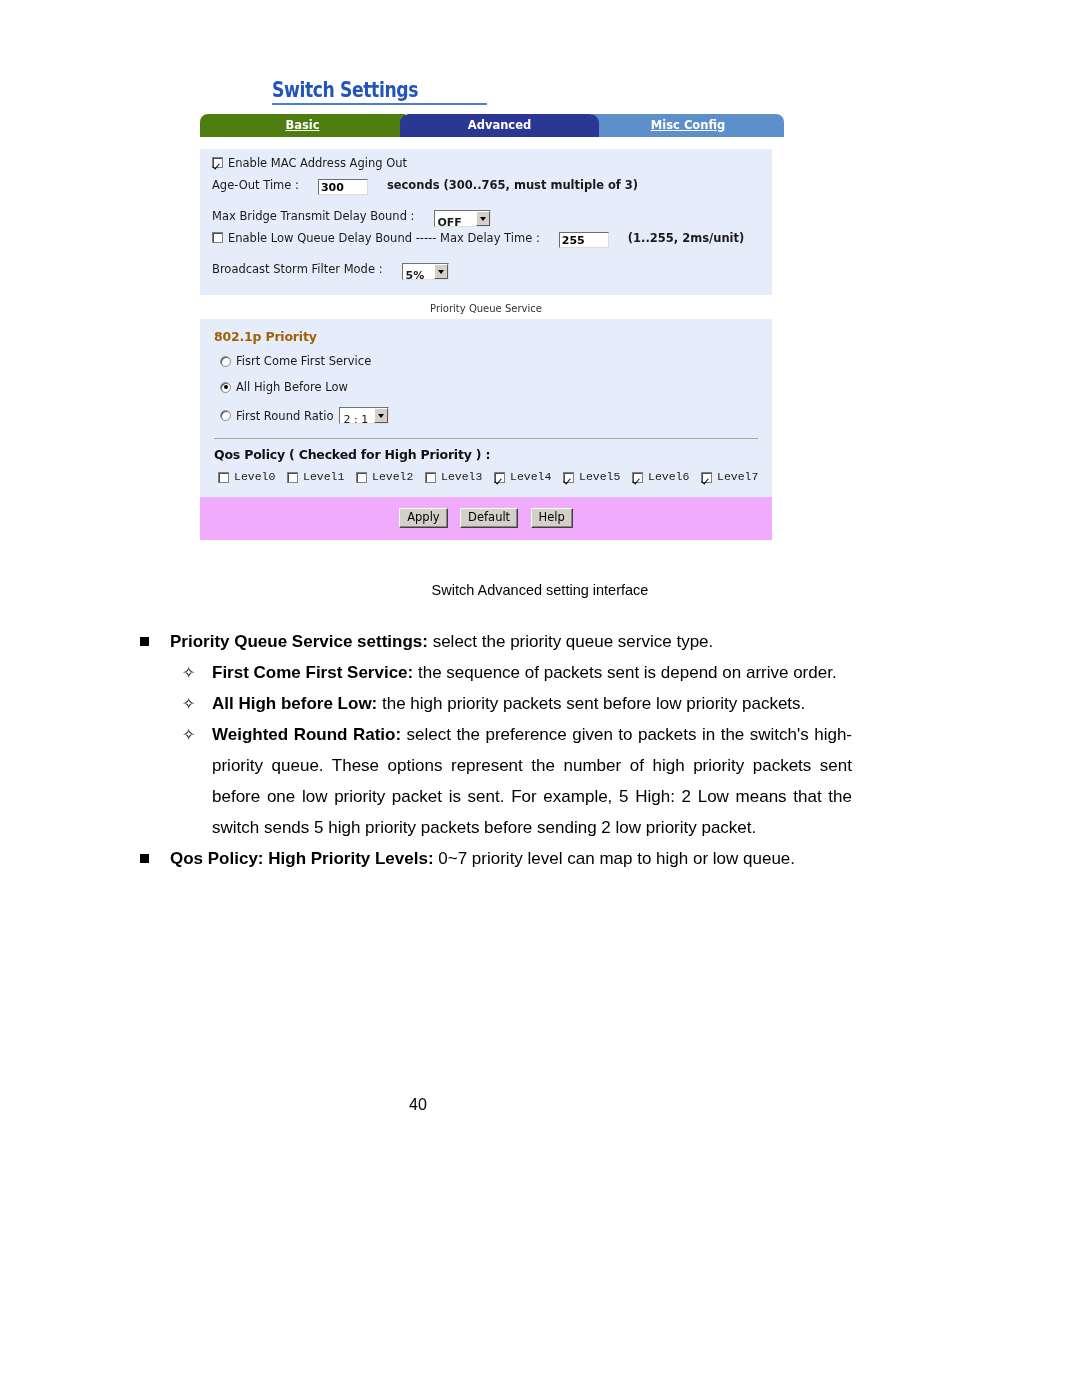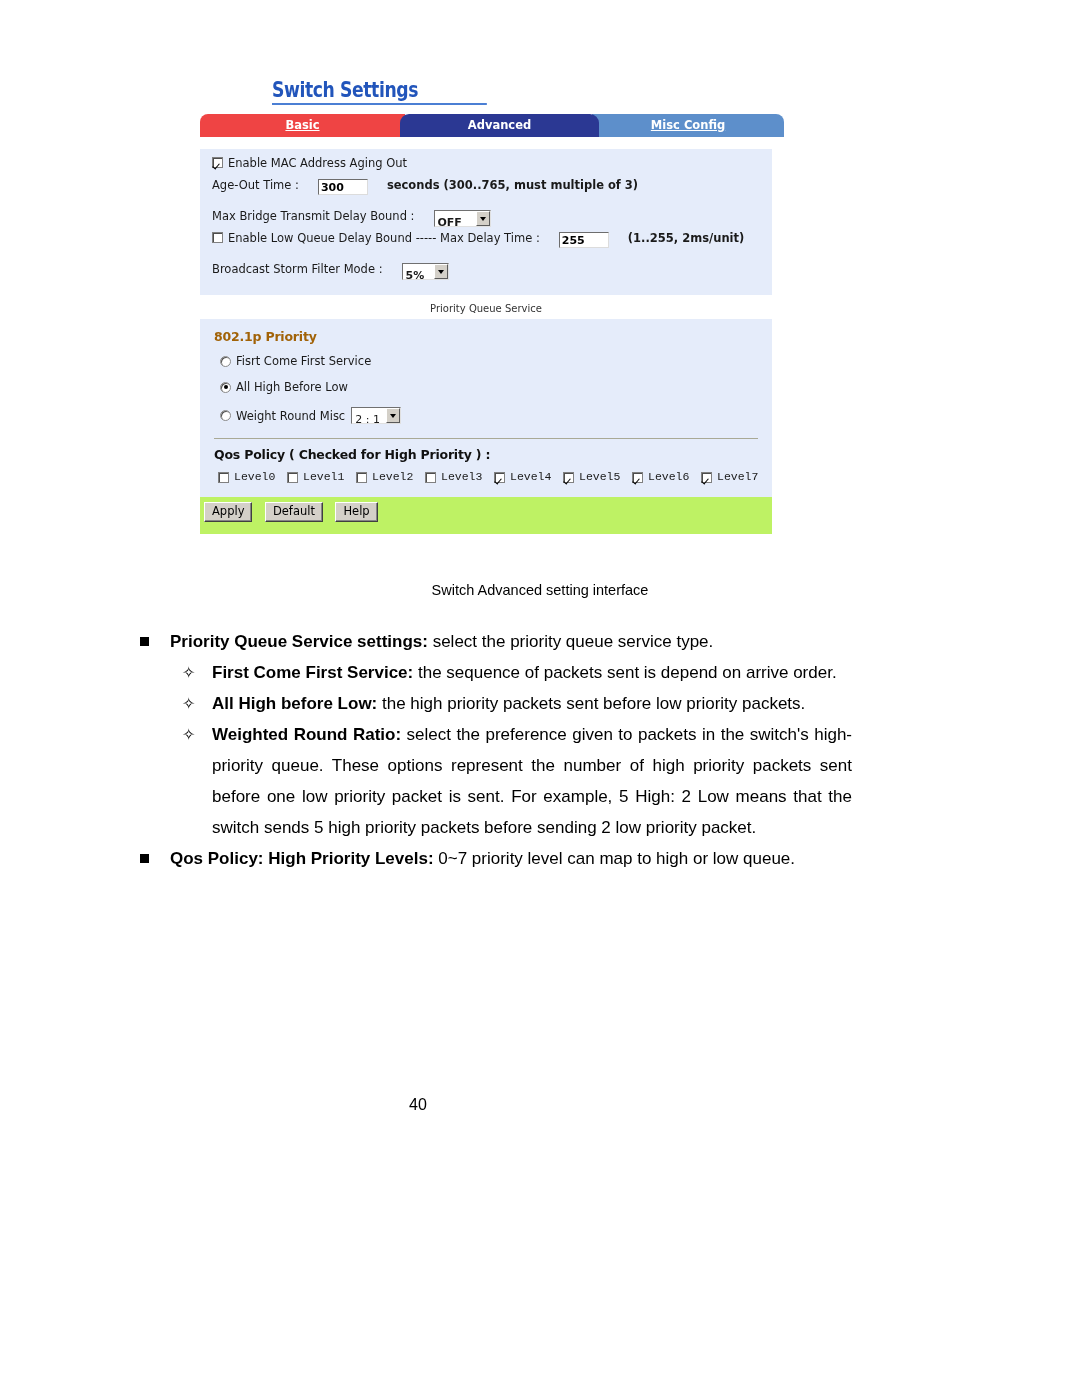--- a/index.html
+++ b/index.html
@@ -67,21 +67,21 @@
   }
   .tab span {
     text-decoration: underline;
     font-family: "DejaVu Sans", sans-serif;
     font-size: 11.5px;
     letter-spacing: 0px;
   }
   .tab-basic {
     left: 0;
     width: 205px;
-    background: #ef4444;
+    background: #4d7c0f;
     border-radius: 8px 0 0 0;
   }
   .tab-advanced {
     left: 200px;
     width: 199px;
     background: #2b3893;
     border-radius: 9px 9px 0 0;
     z-index: 3;
   }
   .tab-misc {
@@ -274,22 +274,23 @@
   .level-item {
     display: flex;
     align-items: center;
     width: 69px;
     font-size: 11.5px;
     flex: none;
   }
 
   
   .btnstrip {
-    background: #bef264;
-    padding: 4px 0 12px 0;
+    background: #f0abfc;
+    padding: 10px 0 12px 0;
+    text-align: center;
   }
   .winbtn {
     display: inline-block;
     background: #d4d0c8;
     border: 1px solid #ffffff;
     border-right-color: #404040;
     border-bottom-color: #404040;
     box-shadow: inset -1px -1px 0 #868686;
     font-family: "DejaVu Sans", sans-serif;
     font-size: 11.5px;
@@ -440,21 +441,21 @@
         <span>Fisrt Come First Service</span>
       </div>
 
       <div class="radio-row">
         <span class="rb checked"></span>
         <span>All High Before Low</span>
       </div>
 
       <div class="radio-row">
         <span class="rb"></span>
-        <span class="mright">Weight Round Misc</span>
+        <span class="mright">First Round Ratio</span>
         <span class="sel w-ratio">
           <span class="sel-val">2 : 1</span>
           <span class="sel-btn">
               <span class="arrow"></span>
             </span>
         </span>
       </div>
 
       <hr class="hr-sep">
 

